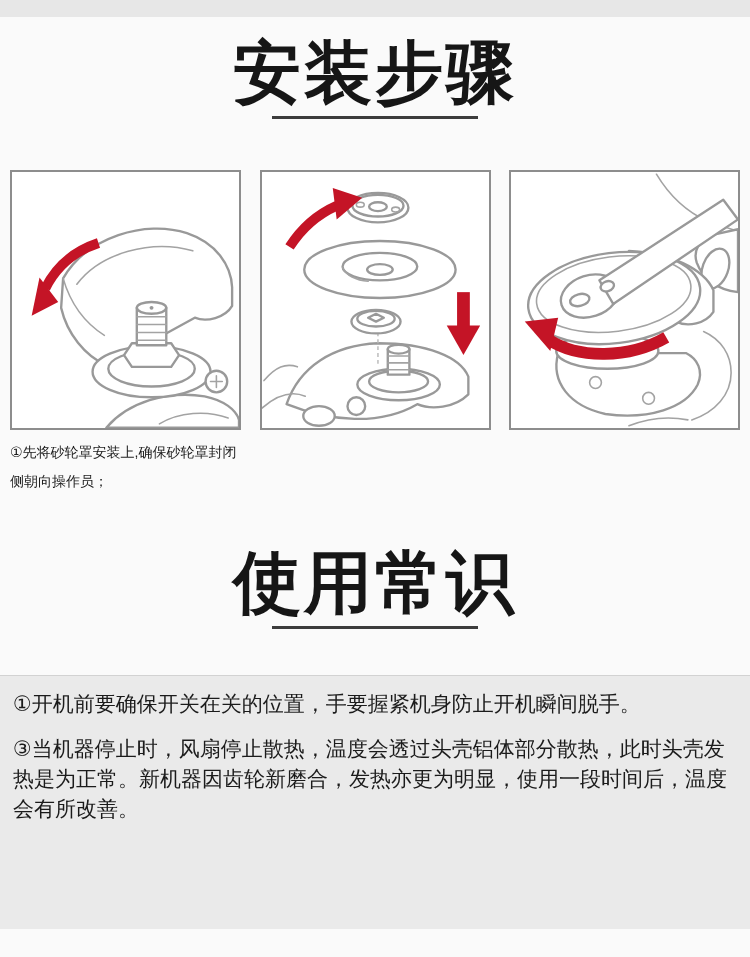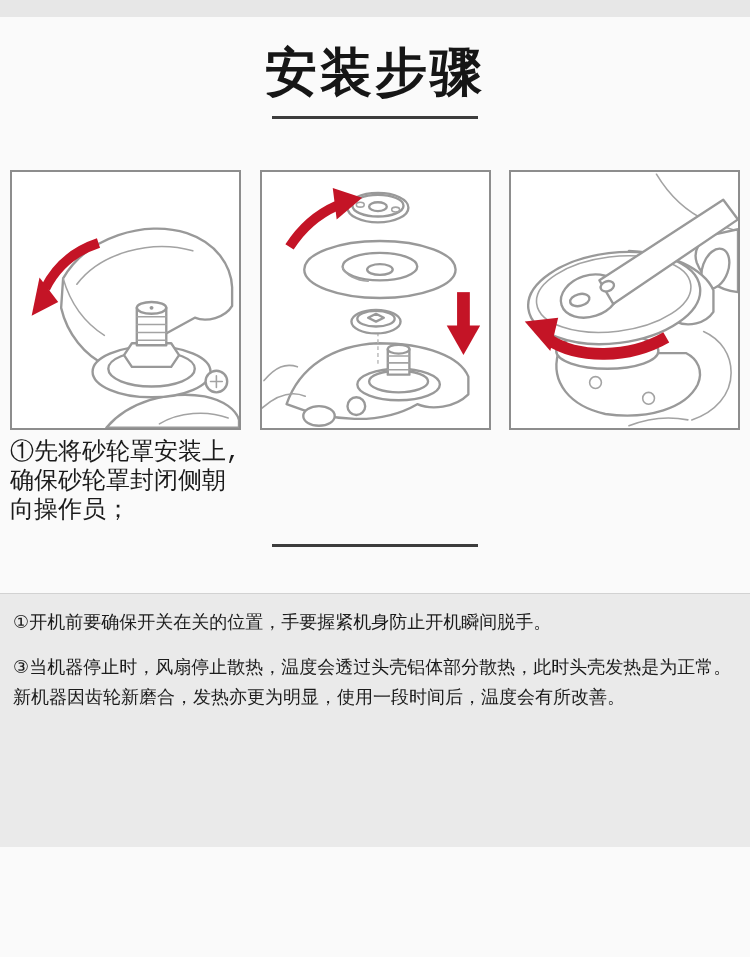--- a/index.html
+++ b/index.html
@@ -16,21 +16,21 @@
     overflow: hidden;
   }
   .top-strip {
     width: 750px;
     height: 17px;
     background: #e7e7e7;
   }
   .section-title {
     margin-top: 24px;
     text-align: center;
-    font-size: 52px;
+    font-size: 68px;
     line-height: 62px;
     font-weight: bold;
     letter-spacing: 3px;
     color: #161616;
   }
   .title-underline {
     width: 206px;
     height: 3px;
     background: #3c3c3c;
     margin: 13px auto 0 auto;
@@ -43,37 +43,36 @@
   .step-col { width: 231px; }
   .step-panel {
     width: 231px;
     height: 260px;
     background: #ffffff;
     border: 2px solid #8d8d8d;
   }
   .step-panel svg { display: block; width: 100%; height: 100%; }
   .step-caption {
     margin-top: 8px;
-    font-size: 24px;
+    font-size: 14px;
     line-height: 29px;
     color: #1b1b1b;
     min-height: 93px;
-    font-family: Liberation Mono, monospace;
   }
   .usage-title { margin-top: 20px; }
   .notes-box {
     margin-top: 46px;
     width: 750px;
     height: 254px;
     background: #eaeaea;
     border-top: 1px solid #d2d2d2;
     padding: 13px 14px 0 13px;
   }
   .note-para {
-    font-size: 18px;
+    font-size: 21px;
     line-height: 30px;
     color: #1b1b1b;
     margin-bottom: 15px;
   }
   .lineart { stroke: #999999; stroke-width: 2.4; fill: #ffffff; stroke-linejoin: round; stroke-linecap: round; }
   .lineart-thin { stroke: #a3a3a3; stroke-width: 1.6; fill: none; stroke-linecap: round; }
   .red-stroke { stroke: #c41426; fill: none; }
   .red-fill { fill: #c41426; }
 </style>
 </head>
@@ -199,20 +198,21 @@
           <g>
             <path class="red-stroke" d="M158,168 C120,190 68,190 38,170" stroke-width="12"></path>
             <polygon class="red-fill" points="14,152 48,148 40,182"></polygon>
           </g>
         </svg>
       </div>
     </div>
 
   </div>
 
+  <div class="section-title usage-title">使用常识</div>
   <div class="title-underline"></div>
 
   <div class="notes-box">
     <p class="note-para">①开机前要确保开关在关的位置，手要握紧机身防止开机瞬间脱手。</p>
     <p class="note-para">③当机器停止时，风扇停止散热，温度会透过头壳铝体部分散热，此时头壳发热是为正常。新机器因齿轮新磨合，发热亦更为明显，使用一段时间后，温度会有所改善。</p>
   </div>
 
 </div>
 
 </body></html>

